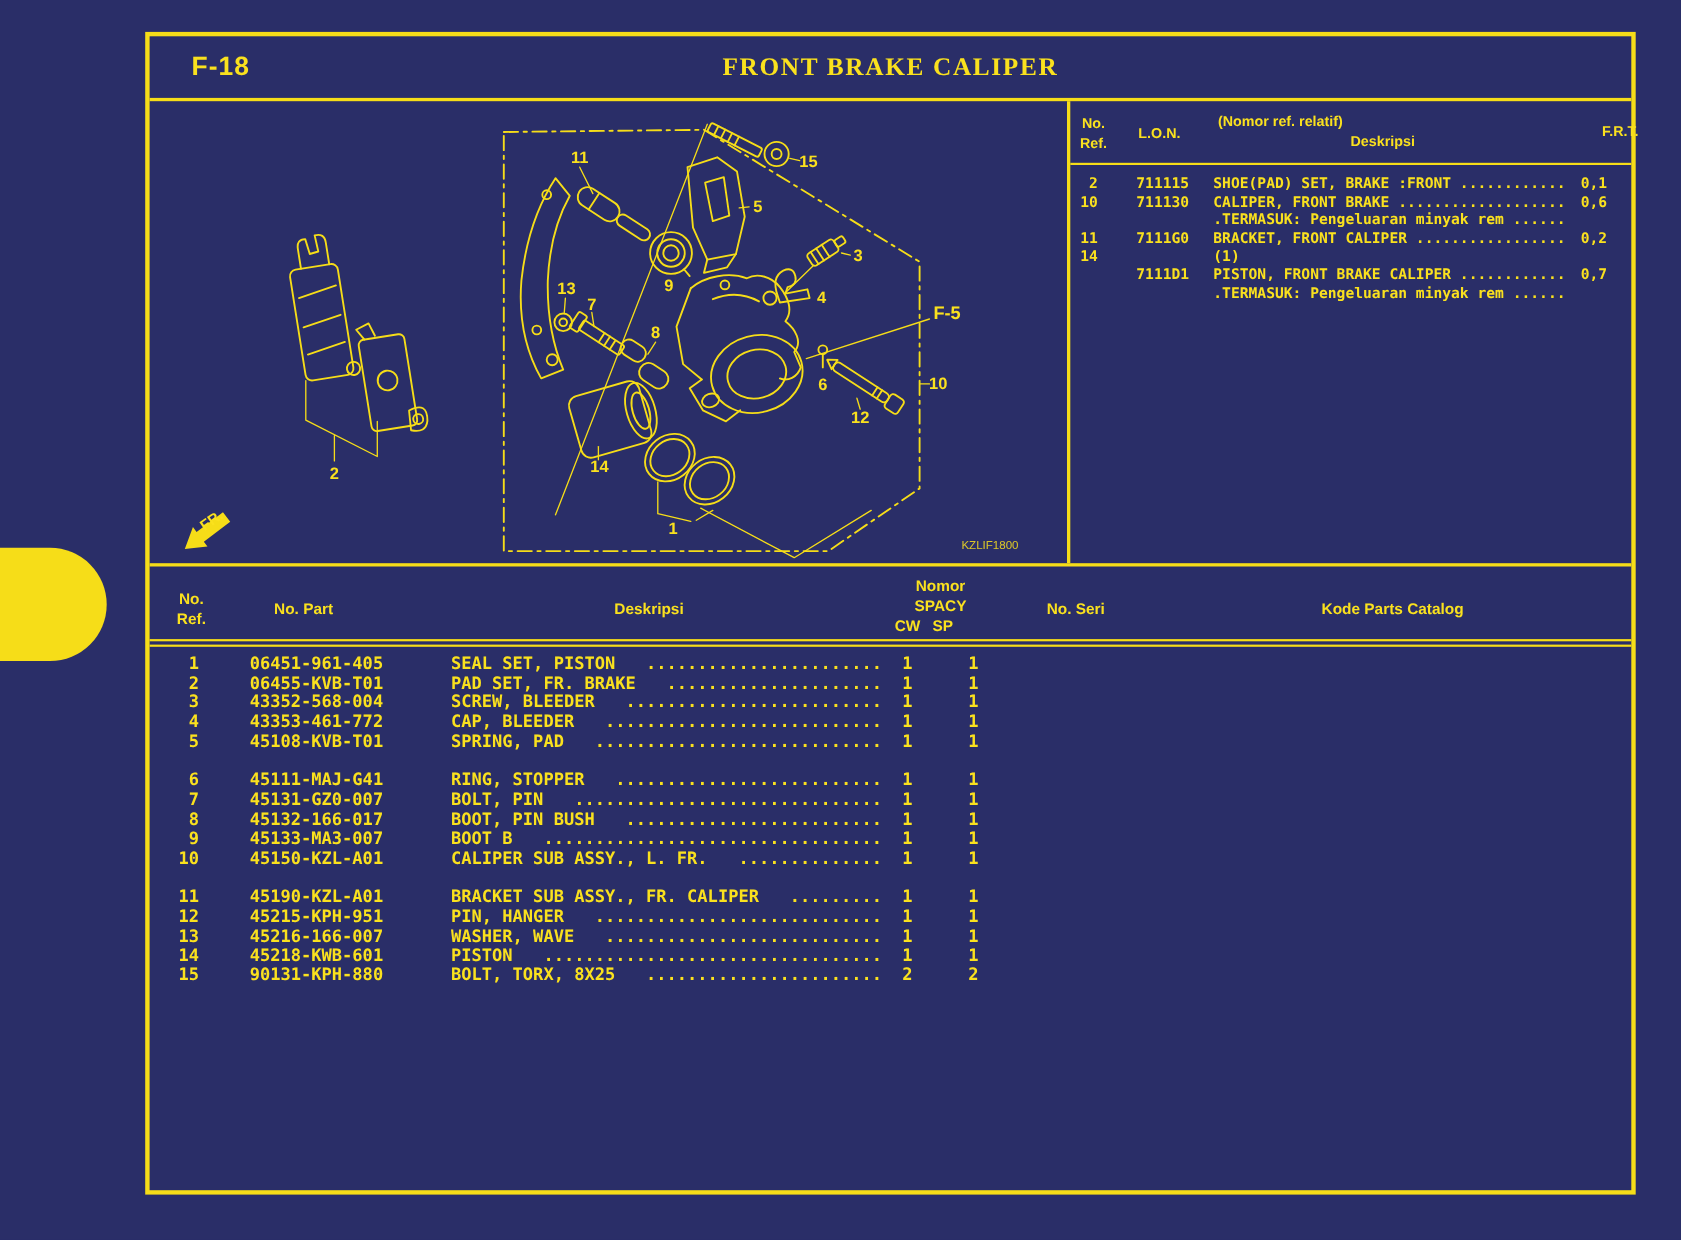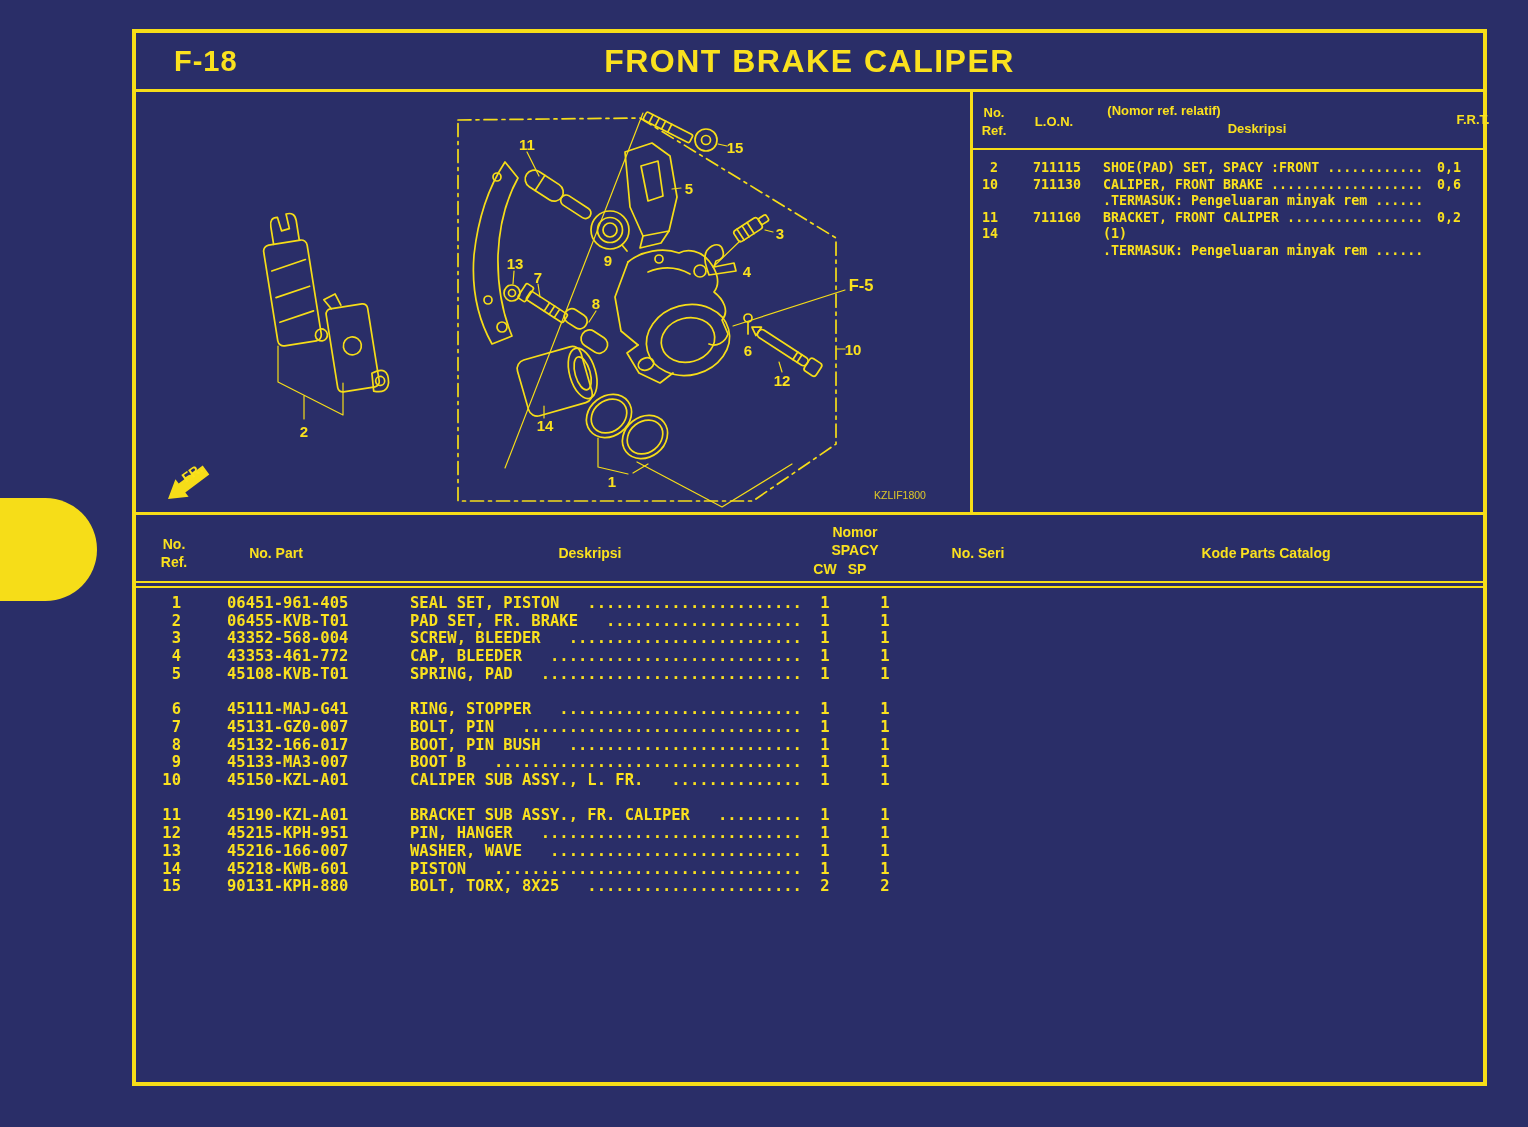--- a/index.html
+++ b/index.html
@@ -16,22 +16,22 @@
   .pill{position:absolute;left:0;top:498px;width:97px;height:103px;background:var(--yellow);
     border-radius:0 52px 52px 0;}
 
   
   .frame{position:absolute;left:132px;top:29px;width:1355px;height:1057px;
     border:4px solid var(--yellow);display:flex;flex-direction:column;}
 
   .header-bar{height:59px;border-bottom:3px solid var(--yellow);position:relative;
     display:flex;align-items:center;justify-content:center;flex:0 0 auto;}
   .page-code{position:absolute;left:38px;top:50%;transform:translateY(-50%);
-    color:var(--text);font-size:29px;font-weight:bold;letter-spacing:1px;}
-  .page-title{color:var(--text);font-size:32px;font-weight:bold;letter-spacing:1.5px;}
+    color:var(--text);font-size:24px;font-weight:bold;letter-spacing:1px;}
+  .page-title{color:var(--text);font-size:23px;font-weight:bold;letter-spacing:1.5px;font-family:Liberation Serif, serif;}
 
   .content{flex:0 0 auto;height:423px;border-bottom:3px solid var(--yellow);display:flex;}
   .diagram-panel{width:834px;position:relative;flex:0 0 auto;}
   .diagram-panel svg{display:block;width:834px;height:420px;}
 
   .ref-panel{flex:1;border-left:3px solid var(--yellow);display:flex;flex-direction:column;}
   .ref-header{height:58px;border-bottom:2px solid var(--yellow);position:relative;
     color:var(--text);font-weight:bold;font-size:13px;flex:0 0 auto;}
   .ref-header span{position:absolute;transform:translate(-50%,-50%);white-space:nowrap;}
   .ref-body{padding-top:10px;font-family:"DejaVu Sans Mono",monospace;font-weight:bold;
@@ -255,21 +255,21 @@
         <span style="left:81px;top:29px">L.O.N.</span>
         <span style="left:191px;top:18px">(Nomor ref. relatif)</span>
         <span style="left:284px;top:36px">Deskripsi</span>
         <span style="left:500px;top:27px">F.R.T.</span>
       </div>
       <div class="ref-body">
           <div class="ref-row">
     <span class="c-ref">2</span>
     <span></span>
     <span class="c-lon">711115</span>
-    <span class="c-desc">SHOE(PAD) SET, SPACY :FRONT ............</span>
+    <span class="c-desc">SHOE(PAD) SET, BRAKE :FRONT ............</span>
     <span class="c-frt">0,1</span>
   </div>
           <div class="ref-row">
     <span class="c-ref">10</span>
     <span></span>
     <span class="c-lon">711130</span>
     <span class="c-desc">CALIPER, FRONT BRAKE ...................</span>
     <span class="c-frt">0,6</span>
   </div>
           <div class="ref-row">
@@ -285,20 +285,27 @@
     <span class="c-lon">7111G0</span>
     <span class="c-desc">BRACKET, FRONT CALIPER .................</span>
     <span class="c-frt">0,2</span>
   </div>
           <div class="ref-row">
     <span class="c-ref">14</span>
     <span></span>
     <span class="c-lon"></span>
     <span class="c-desc">(1)</span>
     <span class="c-frt"></span>
+  </div>
+          <div class="ref-row">
+    <span class="c-ref"></span>
+    <span></span>
+    <span class="c-lon">7111D1</span>
+    <span class="c-desc">PISTON, FRONT BRAKE CALIPER ............</span>
+    <span class="c-frt">0,7</span>
   </div>
           <div class="ref-row">
     <span class="c-ref"></span>
     <span></span>
     <span class="c-lon"></span>
     <span class="c-desc">.TERMASUK: Pengeluaran minyak rem ......</span>
     <span class="c-frt"></span>
   </div>
         </div>
     </div>

